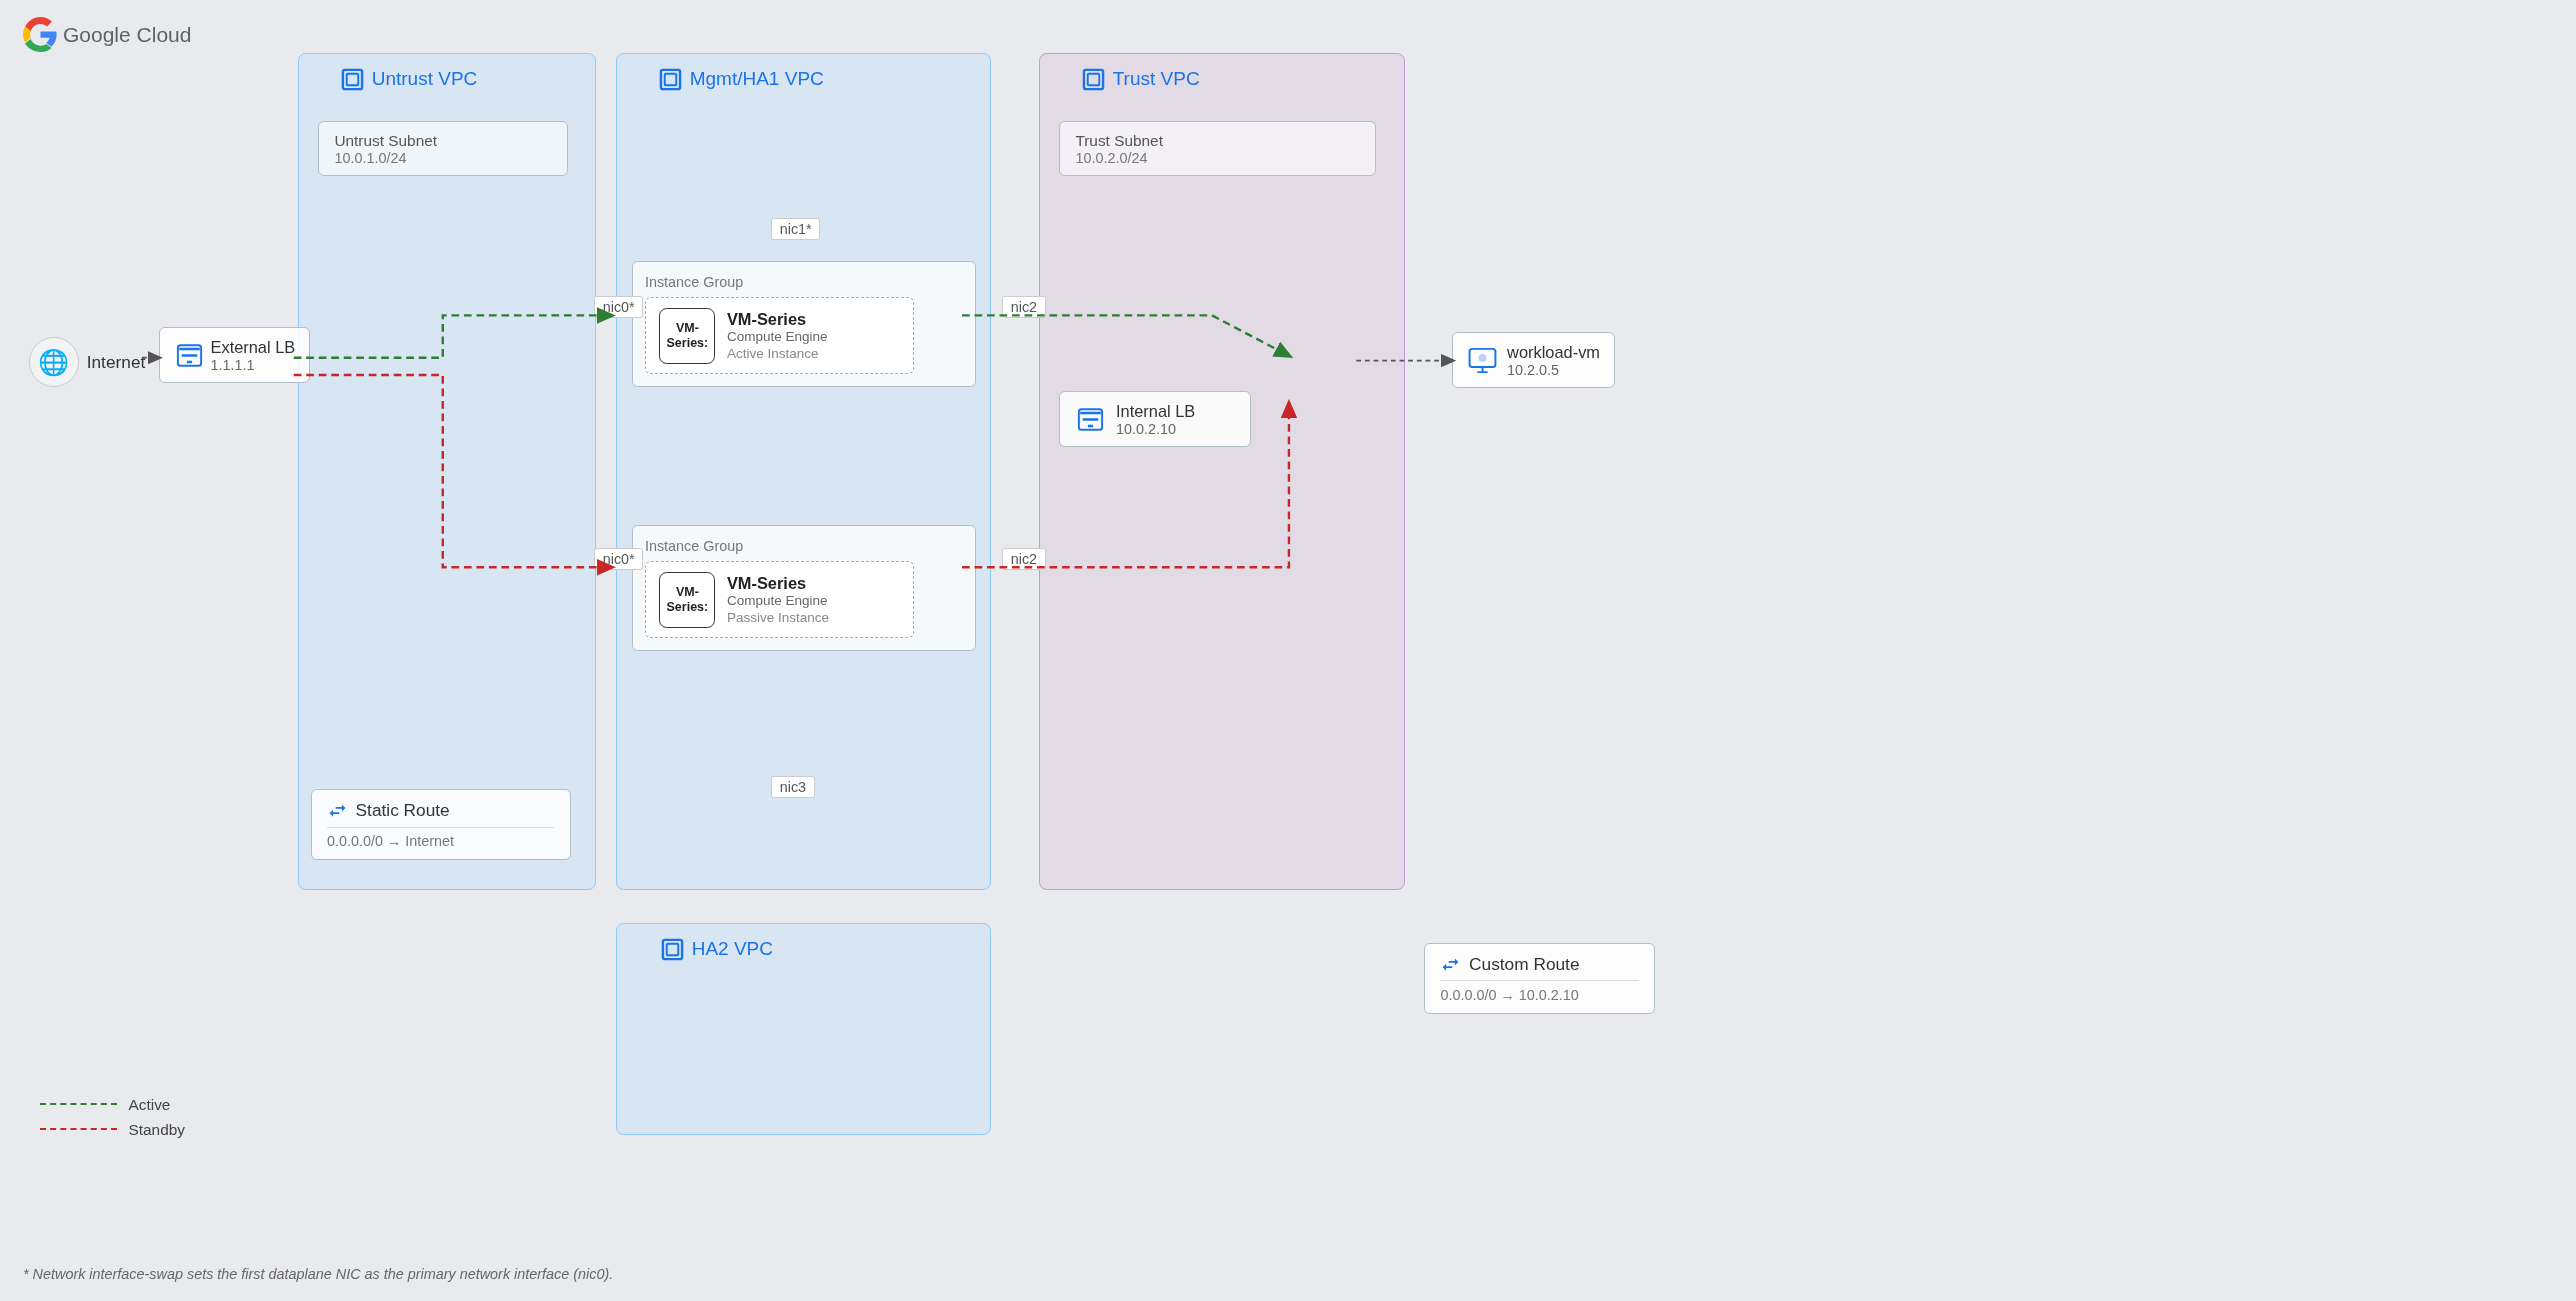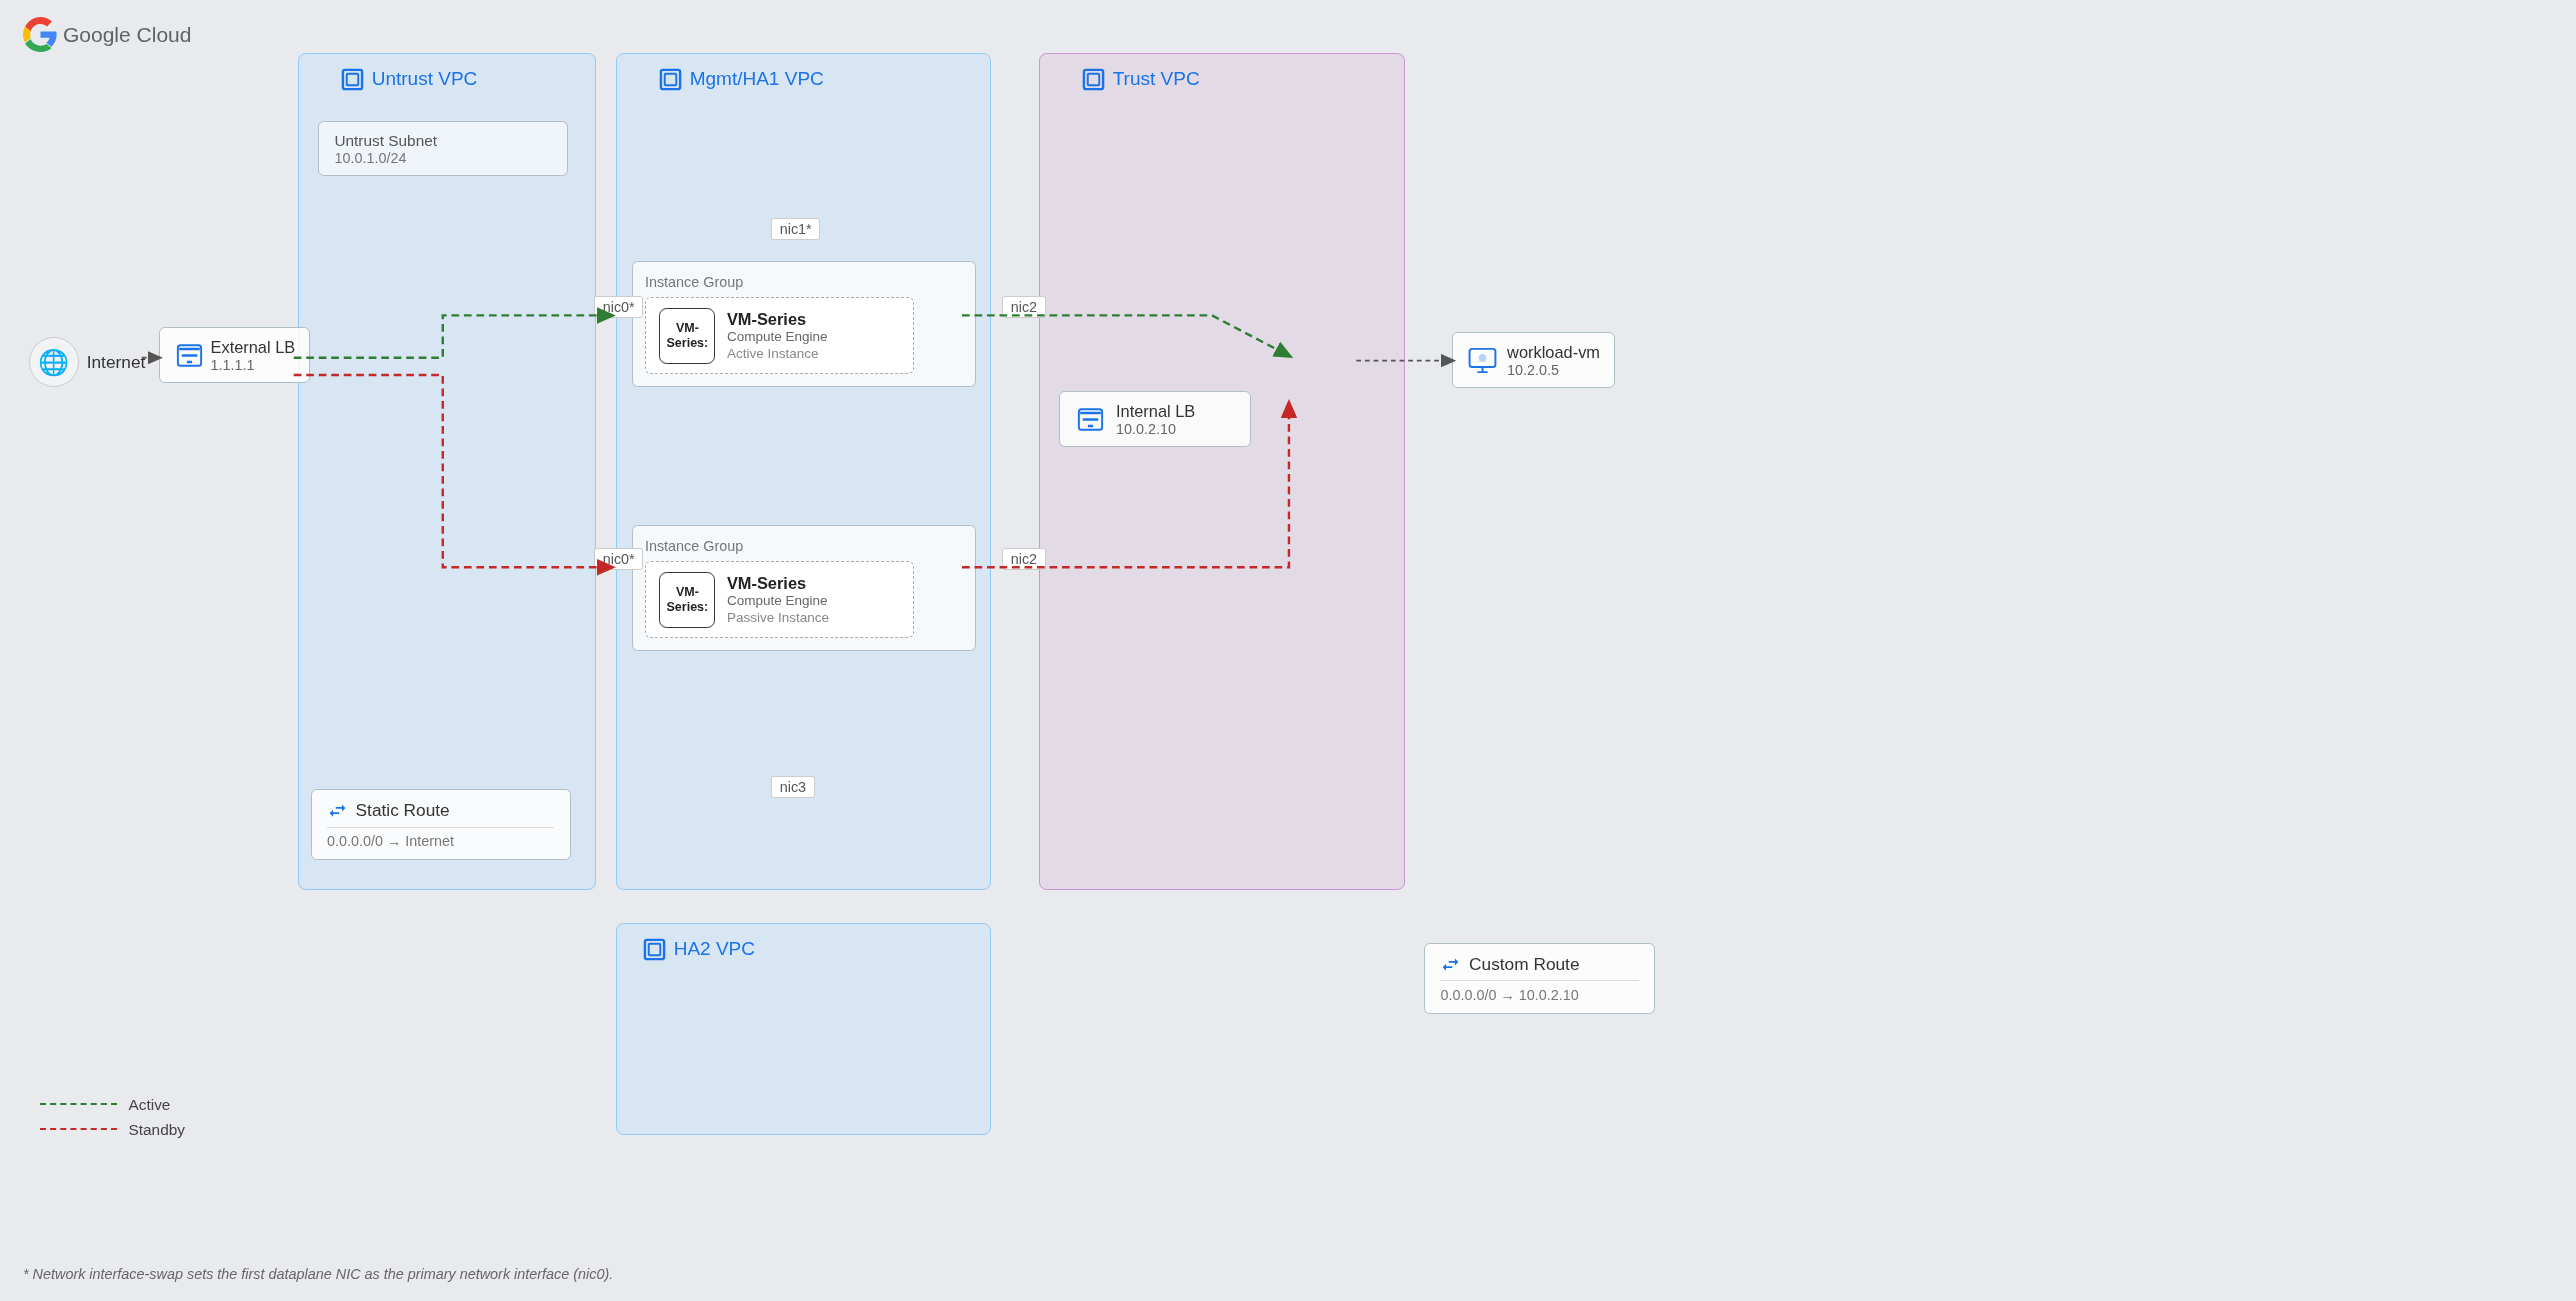--- a/index.html
+++ b/index.html
@@ -312,35 +312,39 @@
 </div>
 
 <div class="vpc-box vpc-trust" style="left:1039px;top:53px;width:366px;height:837px;border-color:#ce93d8;">
   <div class="vpc-title">
     <svg width="23" height="23" viewBox="0 0 24 24">
         <rect x="2" y="2" width="20" height="20" rx="2" fill="none" stroke="#1a73e8" stroke-width="2.5"></rect>
         <rect x="6" y="6" width="12" height="12" rx="1" fill="none" stroke="#1a73e8" stroke-width="2"></rect>
       </svg>
     <span>Trust VPC</span>
   </div>
+  <div class="subnet-box" style="top:67px;left:19px;width:317px;">
+    <div class="subnet-title">Trust Subnet</div>
+    <div class="subnet-ip">10.0.2.0/24</div>
+  </div>
 
   <div class="lb-box" style="position:absolute;top:337px;left:19px;width:192px;">
     <svg width="31" height="31" viewBox="0 0 24 24">
         <path d="M4 6h16v2H4zm2 5h12v2H6zm4 5h4v2h-4z" fill="#1a73e8"></path>
         <rect x="3" y="4" width="18" height="16" rx="2" fill="none" stroke="#1a73e8" stroke-width="1.5"></rect>
       </svg>
     <div>
       <div style="font-size:16.4px;font-weight:500;color:#333;">Internal LB</div>
       <div style="font-size:14.4px;color:#666;">10.0.2.10</div>
     </div>
   </div>
 </div>
 
 <div style="position:absolute;left:616px;top:923px;width:375px;height:212px;background:rgba(187,222,251,0.35);border:1.9px solid #90caf9;border-radius:7.7px;">
-  <div class="vpc-title" style="top:13.5px;left:26px;">
+  <div class="vpc-title" style="top:13.5px;left:44px;">
     <svg width="23" height="23" viewBox="0 0 24 24">
         <rect x="2" y="2" width="20" height="20" rx="2" fill="none" stroke="#1a73e8" stroke-width="2.5"></rect>
         <rect x="6" y="6" width="12" height="12" rx="1" fill="none" stroke="#1a73e8" stroke-width="2"></rect>
       </svg>
     <span>HA2 VPC</span>
   </div>
 </div>
 
 <div style="position:absolute;left:29px;top:337px;display:flex;align-items:center;gap:7.7px;">
   <div style="width:50px;height:50px;border-radius:50%;background:#f1f3f4;border:1.9px solid #ccc;display:flex;align-items:center;justify-content:center;font-size:25px;">🌐</div>

